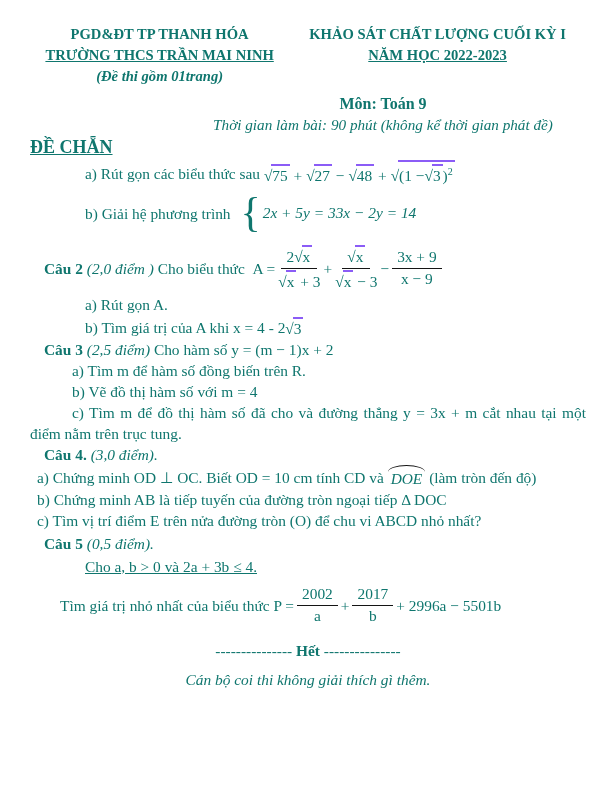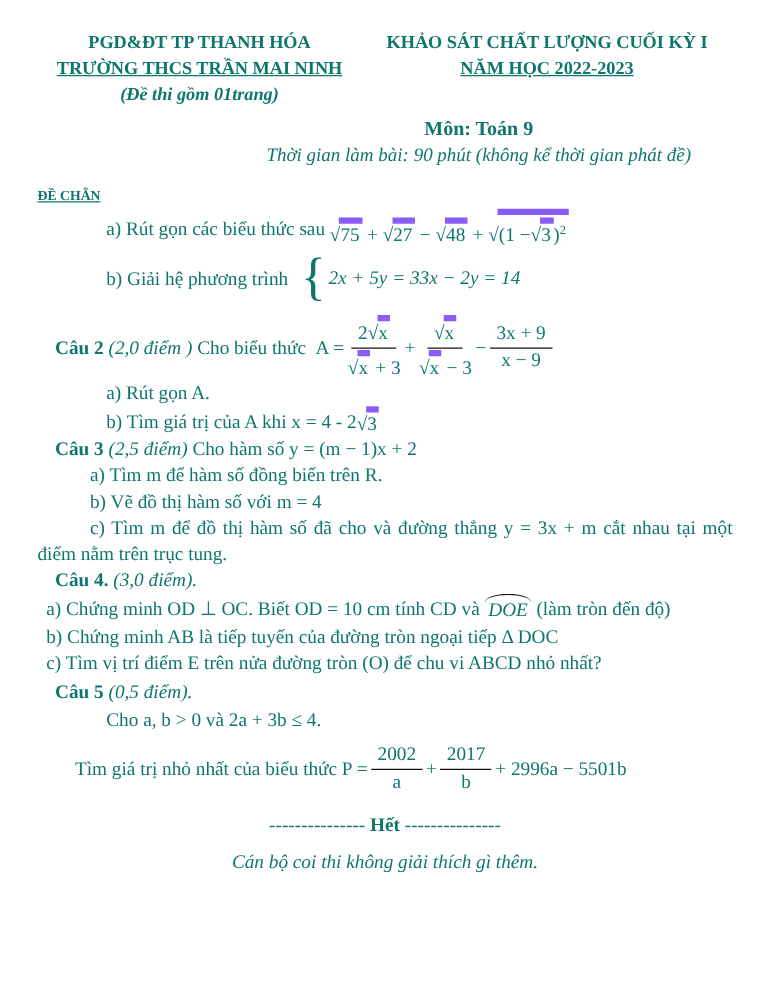--- a/index.html
+++ b/index.html
@@ -11,32 +11,32 @@
   .b { font-weight:bold; }
   .i { font-style:italic; }
   .u { text-decoration:underline; }
   .line { line-height:21px; }
   .header { display:flex; justify-content:space-between; }
   .header-left  { width:262px; text-align:center; font-size:14.6px; line-height:21px; }
   .header-right { width:300px; text-align:center; font-size:14.6px; line-height:21px; }
   .subject-block { margin:6px 0 0 120px; width:466px; text-align:center; }
   .subject  { font-size:16px; line-height:21px; }
   .duration { font-size:15.2px; line-height:21px; }
-  .exam-code { margin-top:12px; font-size:11px; }
+  .exam-code { margin-top:2px; font-size:18px; }
   .ind-q { padding-left:14px; }
   .ind-a { padding-left:55px; }
   .ind-3 { padding-left:42px; }
   .ind-4 { padding-left:7px; }
   .ind-5 { padding-left:30px; }
   .para  { text-indent:42px; text-align:justify; }
   .mrow { display:flex; align-items:center; }
   .math { white-space:nowrap; }
   .sqrt { display:inline-block; white-space:nowrap; line-height:1; }
   .sqrt > .sign { display:inline-block; }
-  .sqrt > .rad  { display:inline-block; border-top:5px solid #8b5cf6; margin-left:-1px; padding:2px 2px 0 1px; line-height:1.05; }
+  .sqrt > .rad  { display:inline-block; border-top:2px solid #8b5cf6; margin-left:-1px; padding:2px 2px 0 1px; line-height:1.05; }
   .frac { display:inline-flex; flex-direction:column; align-items:center; vertical-align:middle; line-height:1.2; margin:0 3px; text-align:center; }
   .frac > .num { border-bottom:1px solid #141414; padding:0 5px 1px 5px; }
   .frac > .den { padding-top:1px; }
   .system { display:inline-flex; align-items:center; vertical-align:middle; margin-left:10px; }
   .system .brace { font-size:42px; font-weight:400; line-height:0.85; margin-right:2px; }
   .system .eqs { display:inline-flex; flex-direction:row; line-height:1.35; font-style:italic; }
   sup { font-size:0.65em; }
   .arc { font-style:italic; position:relative; display:inline-block; padding:3px 3px 0 3px; }
   .arc::before {
     content:""; position:absolute; left:0; right:0; top:0; height:6px;
@@ -138,21 +138,21 @@
     <span class="arc">DOE</span>&nbsp;
     <span>(làm tròn đến độ)</span>
   </div>
   <div class="line ind-4">b) Chứng minh AB là tiếp tuyến của đường tròn ngoại tiếp Δ DOC</div>
   <div class="line ind-4">c) Tìm vị trí điểm E trên nửa đường tròn (O) để chu vi ABCD nhỏ nhất?</div>
 
   <div class="line ind-q gap2">
     <span class="b">Câu 5</span>
     <span class="i">(0,5 điểm).</span>
   </div>
-  <div class="line ind-a tall" style="height:24px;">Cho a, b &gt; 0 và 2a + 3b ≤ 4.</div>
+  <div class="line ind-a tall" style="height:24px;text-decoration:underline;">Cho a, b &gt; 0 và 2a + 3b ≤ 4.</div>
   <div class="line ind-5 mrow gap2" style="height:50px;">
     <span>Tìm giá trị nhỏ nhất của biểu thức P =</span>
     <span class="frac">
       <span class="num">2002</span>
       <span class="den">a</span>
     </span>
     <span>+</span>
     <span class="frac">
       <span class="num">2017</span>
       <span class="den">b</span>

